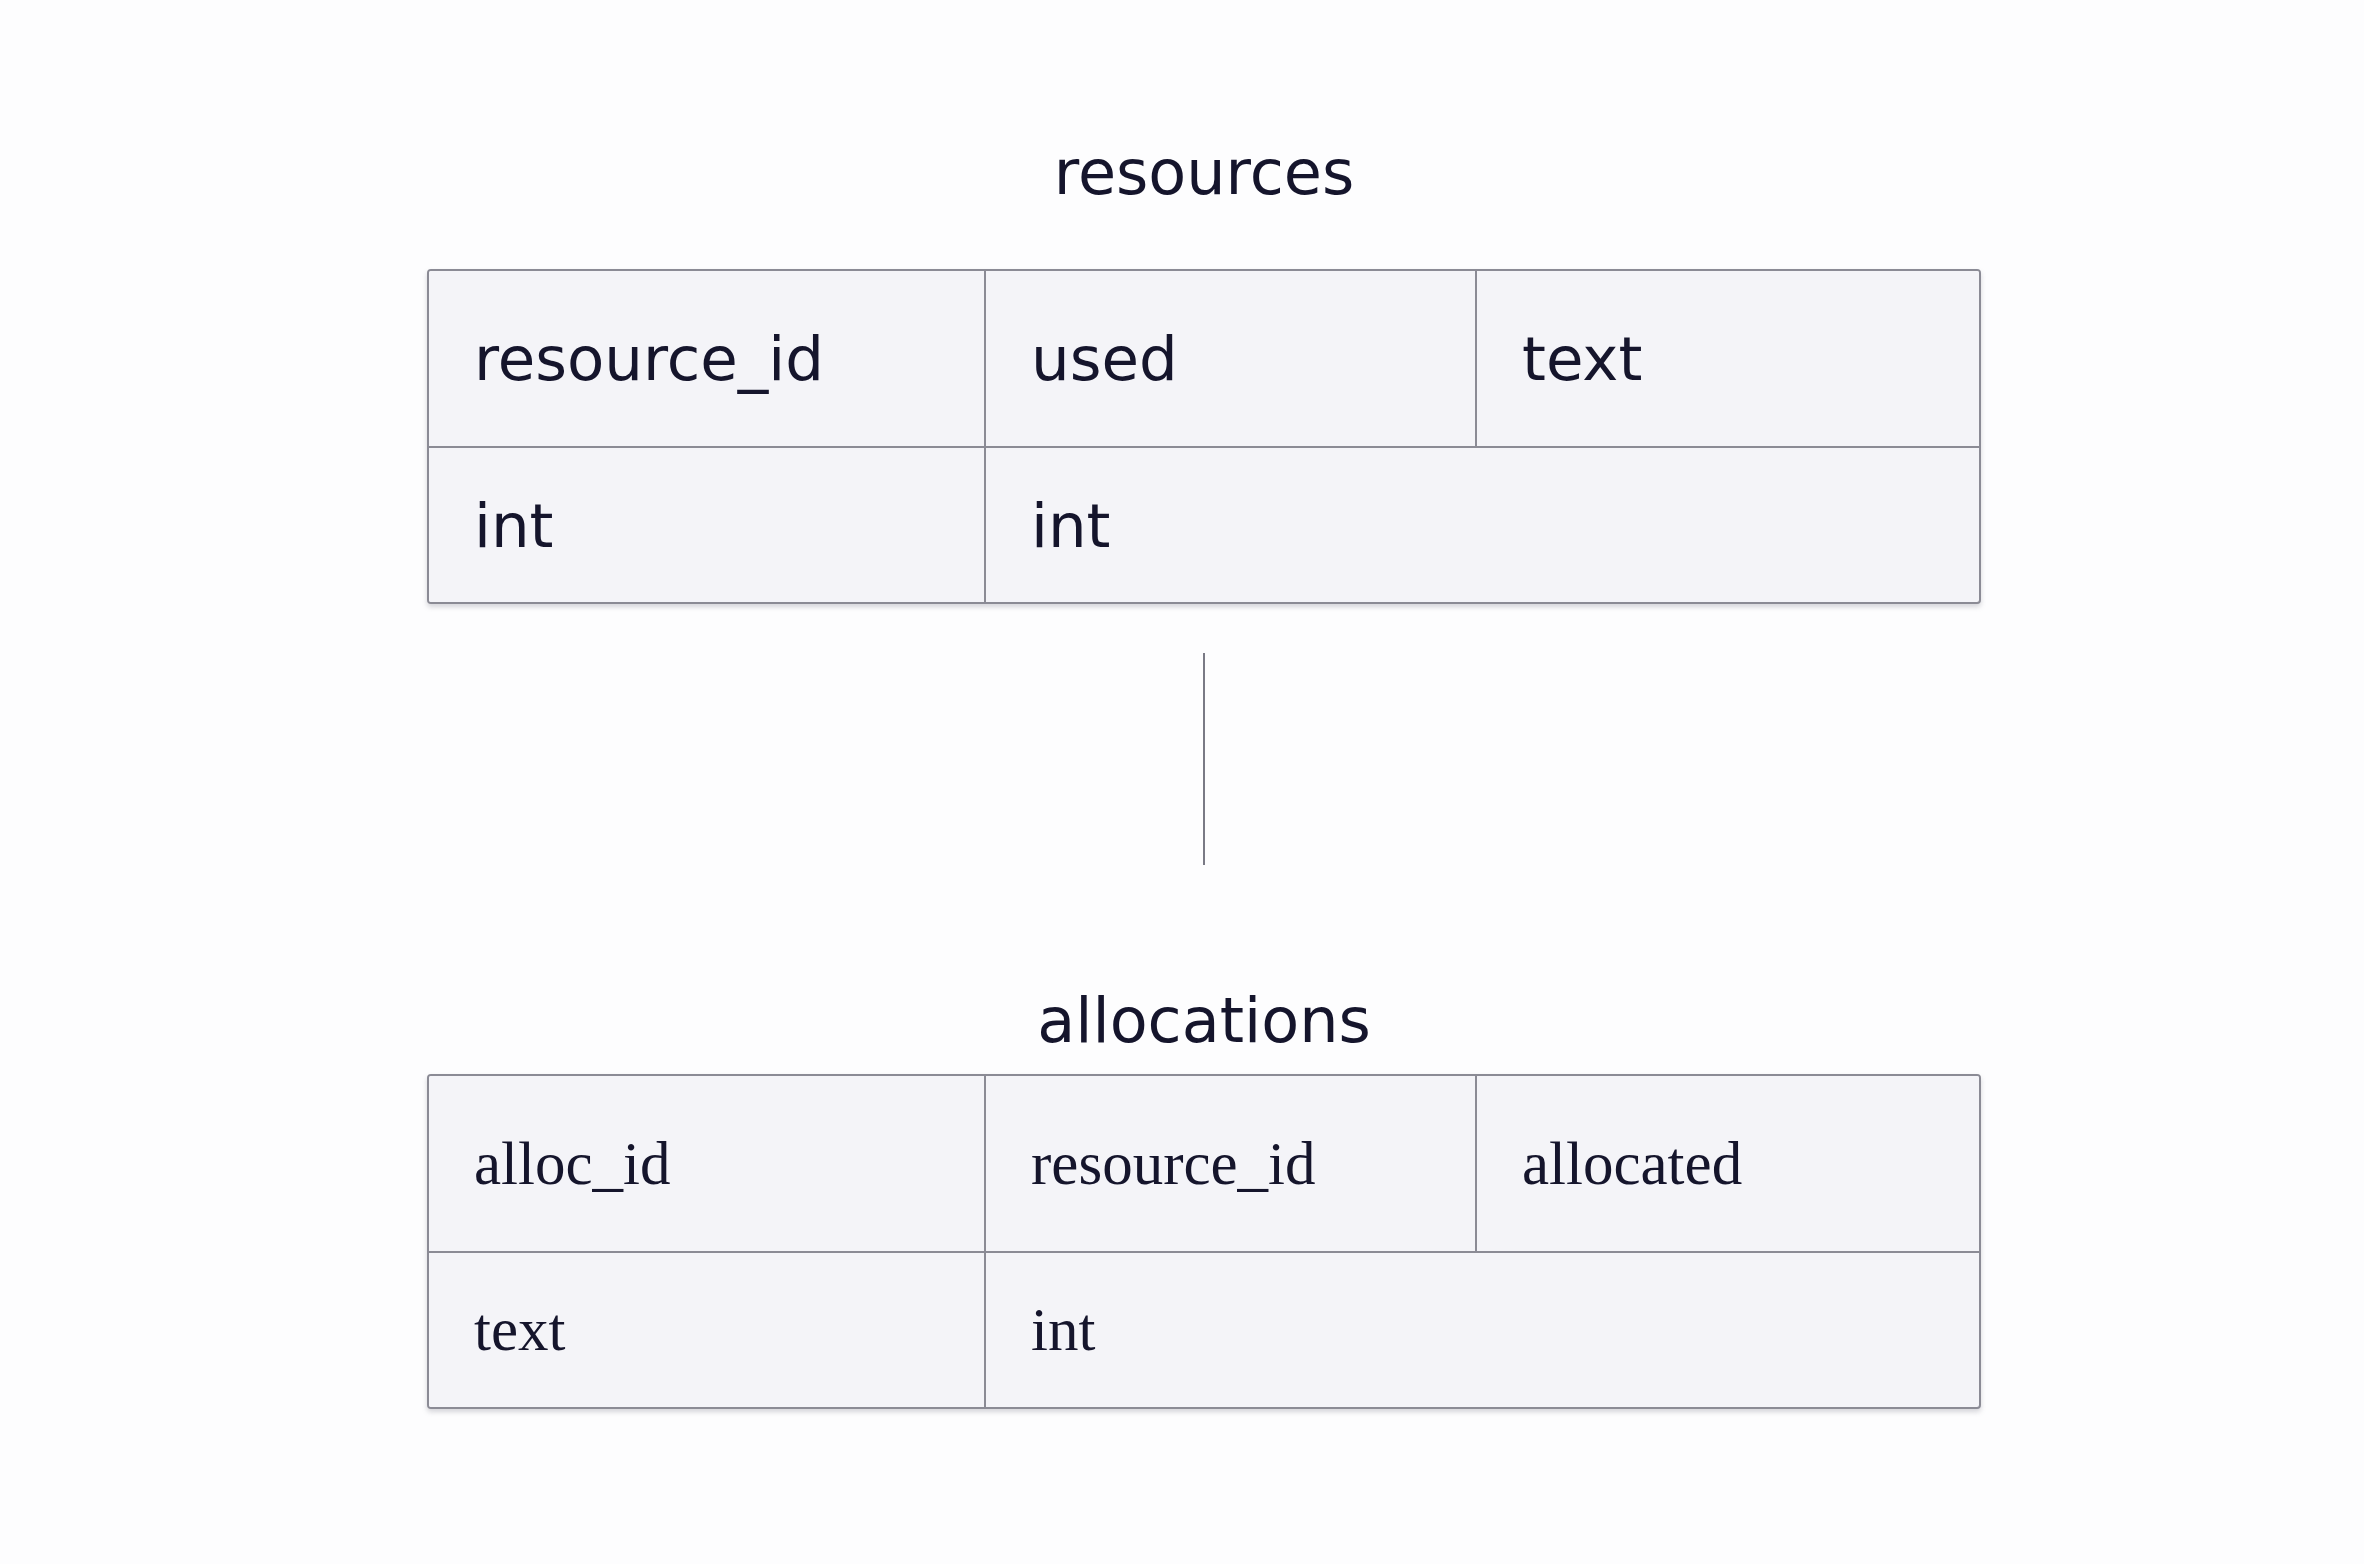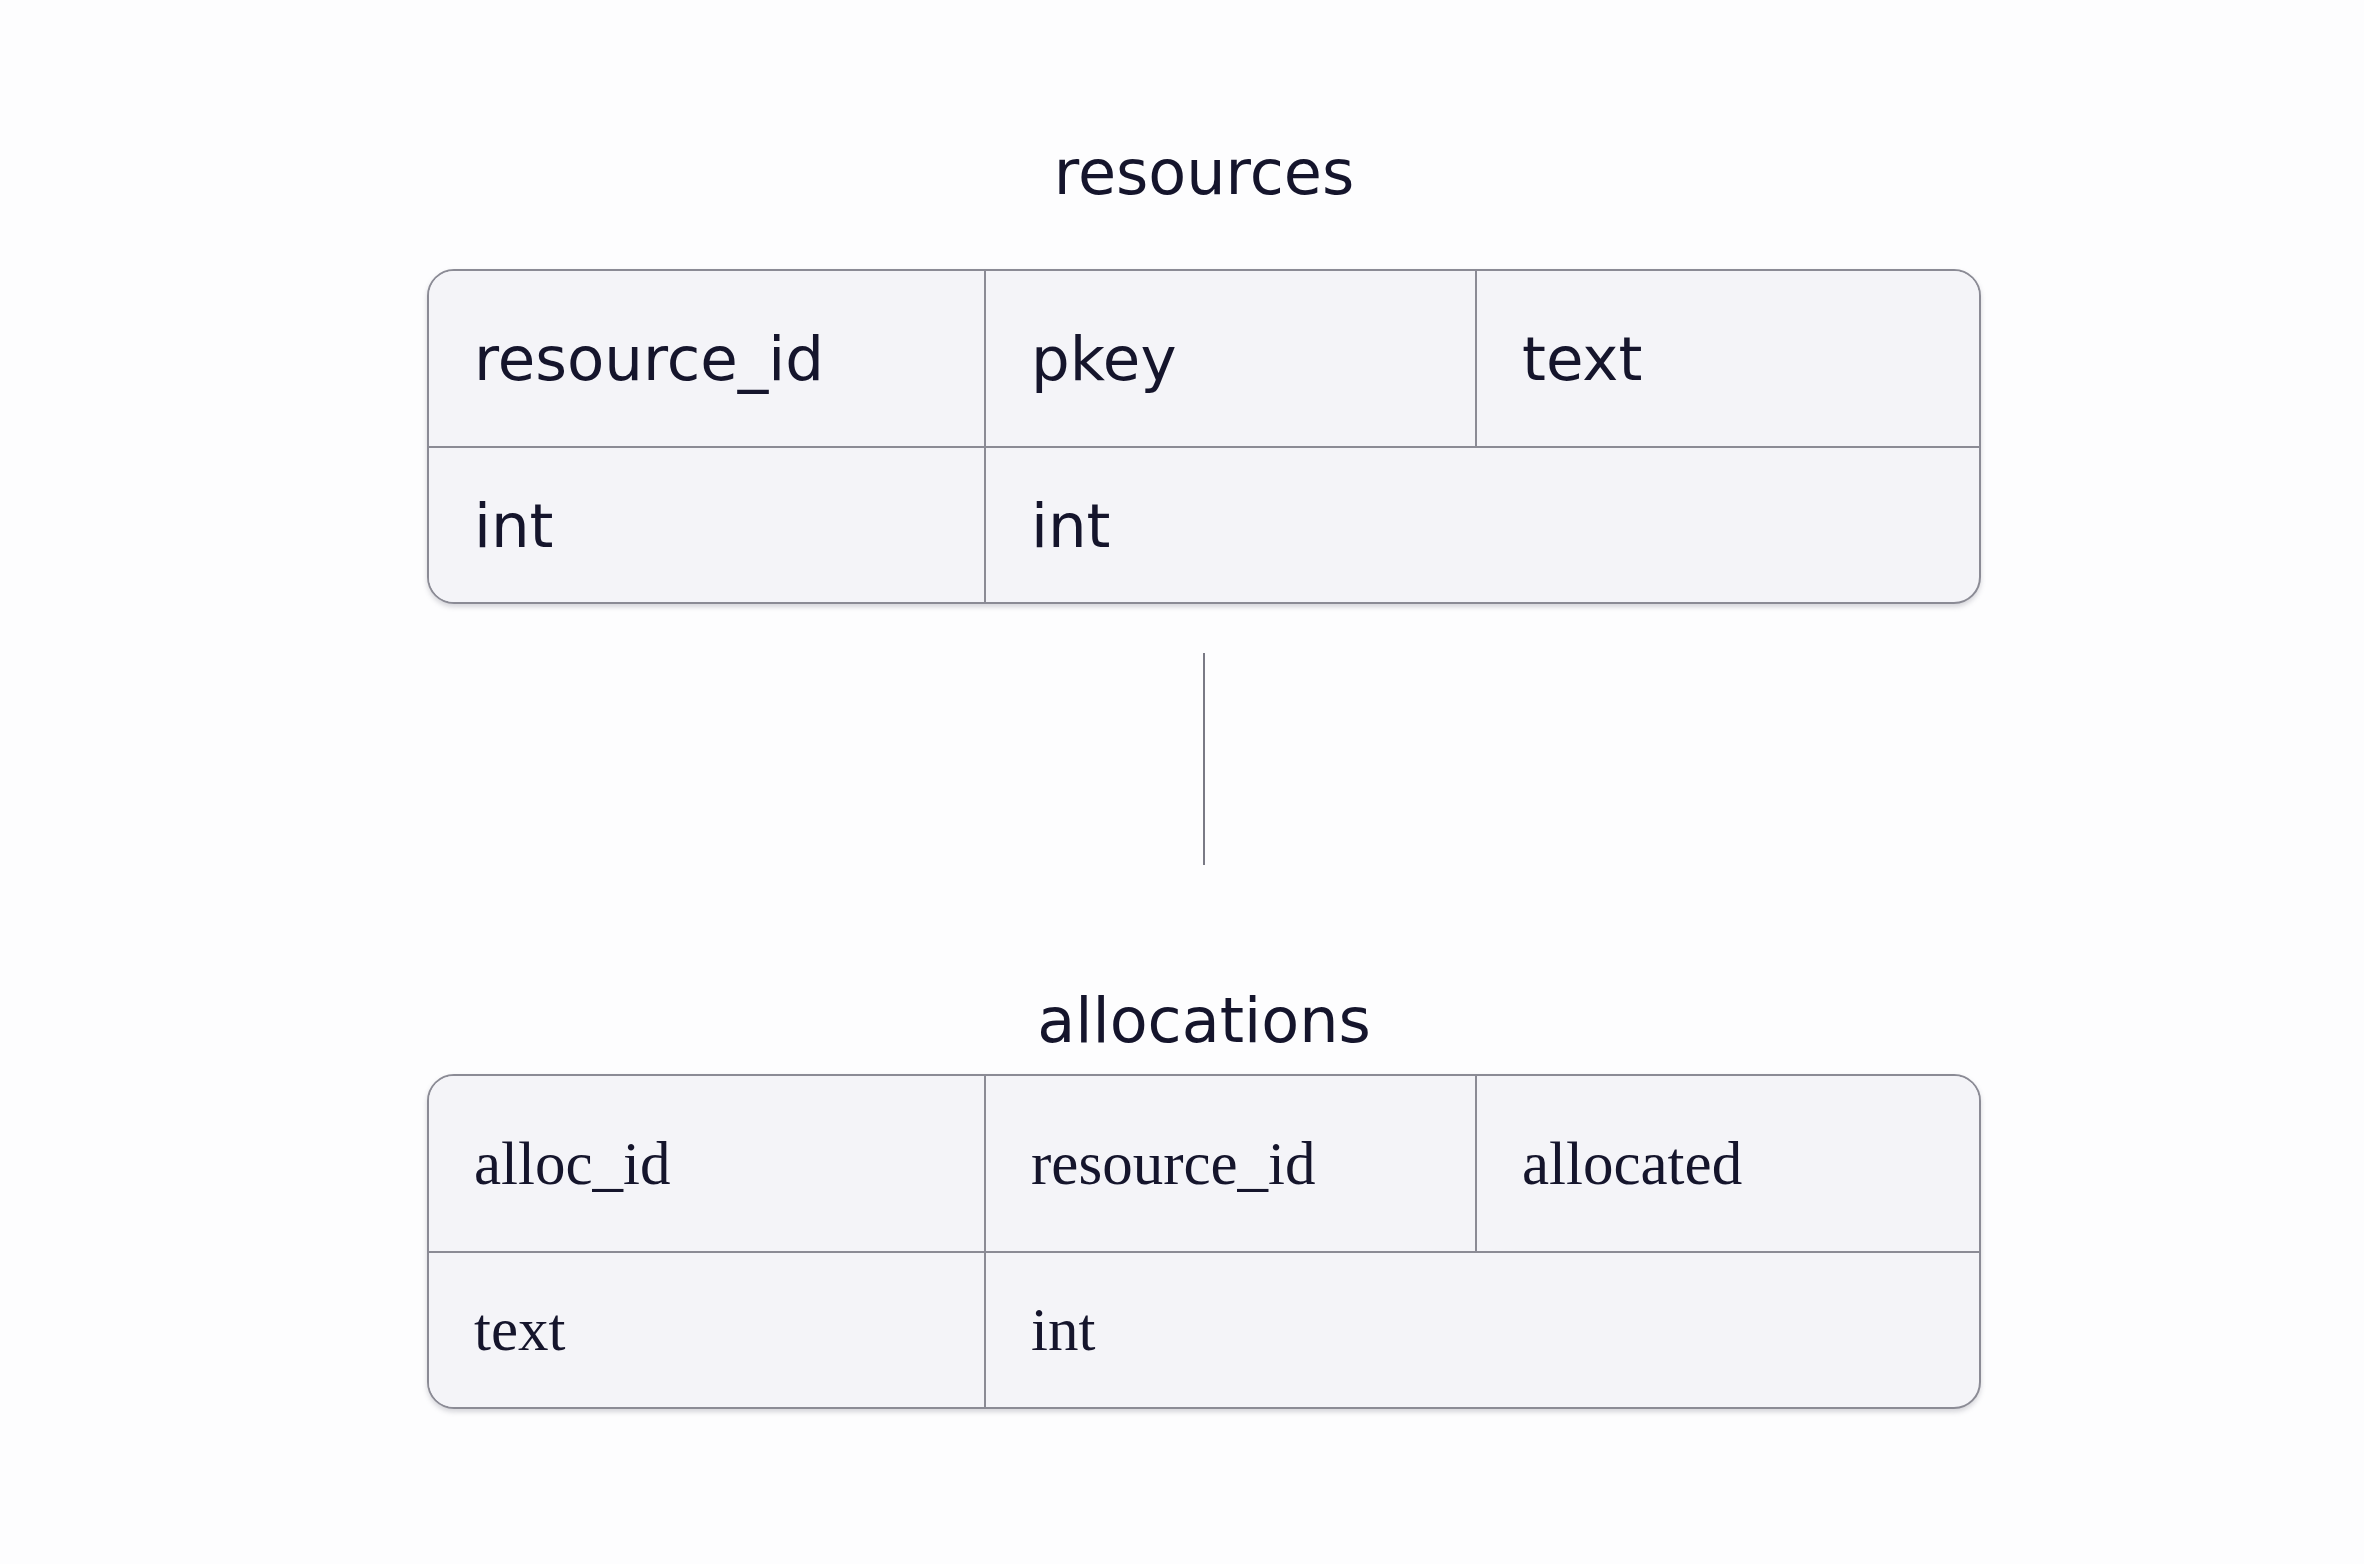--- a/index.html
+++ b/index.html
@@ -30,21 +30,21 @@
   #title-resources   { top: 131px; }
   #title-allocations { top: 979px; }
 
   .schema-table {
     position: absolute;
     left: 427px;
     width: 1554px;
     box-sizing: border-box;
     background: #f4f4f8;
     border: 2px solid #8b8b95;
-    border-radius: 27px;
+    border-radius: 4px;
     overflow: hidden;
     box-shadow: 0 3px 4.9px rgba(110,110,125,0.28);
     display: grid;
     grid-template-columns: 557px 491px 1fr;
     grid-template-rows: 177px 154px;
   }
   #table-resources   { top: 269px; }
   #table-allocations { top: 1074px; font-family: Liberation Serif, serif; }
 
   .cell {
@@ -72,21 +72,21 @@
 </style>
 </head>
 <body>
 
 <div class="canvas">
 
   <div class="table-title" id="title-resources">resources</div>
 
   <div class="schema-table" id="table-resources">
     <div class="cell col-divider row-divider">resource_id</div>
-    <div class="cell col-divider row-divider">pkey</div>
+    <div class="cell col-divider row-divider">used</div>
     <div class="cell row-divider">text</div>
     <div class="cell col-divider">int</div>
     <div class="cell">int</div>
   </div>
 
   <div class="connector"></div>
 
   <div class="table-title" id="title-allocations">allocations</div>
 
   <div class="schema-table" id="table-allocations">

